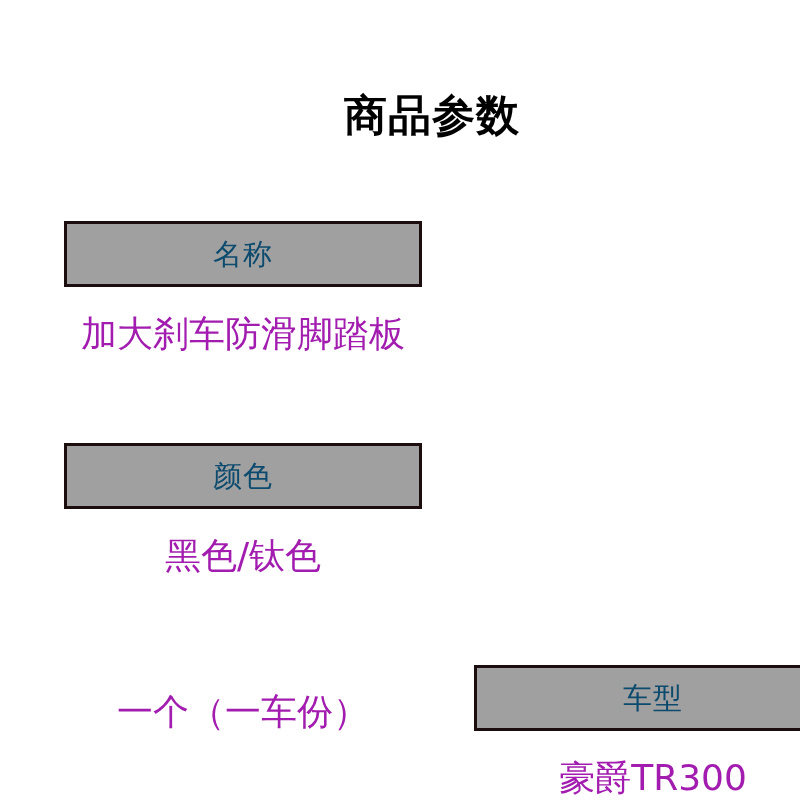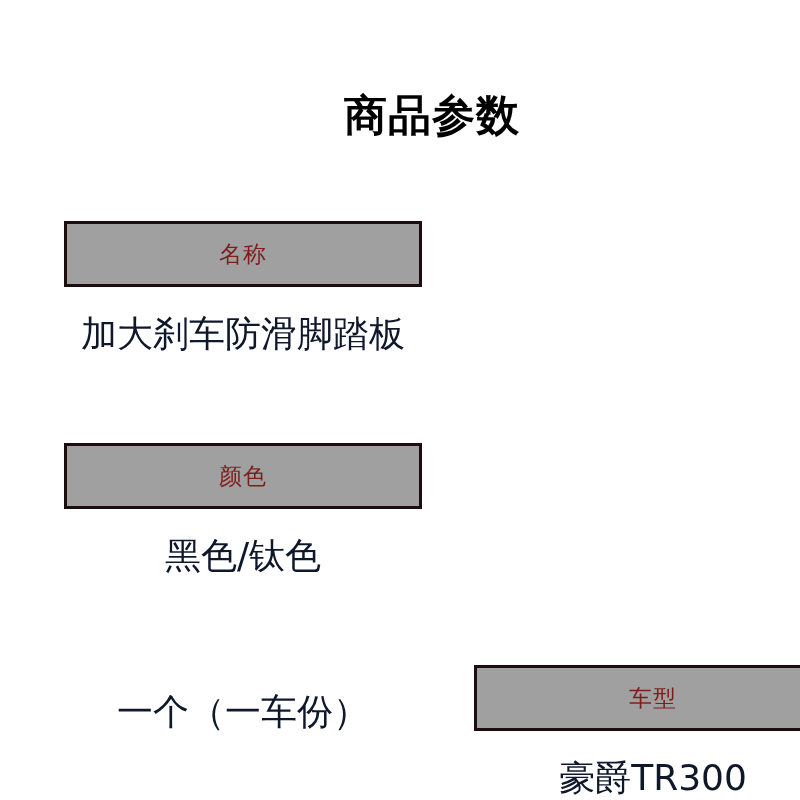--- a/index.html
+++ b/index.html
@@ -58,40 +58,40 @@
   .cell-header {
     height: 66px;
     background: #a0a0a0;
     border: 3px solid #1c0e0e;
     display: flex;
     align-items: center;
     justify-content: center;
   }
 
   .cell-header-text {
-    font-size: 23px;
+    font-size: 29px;
     font-weight: 500;
-    color: #7f1d1d;
+    color: #0c4a6e;
     line-height: 1;
     letter-spacing: 1px;
   }
 
   .cell-value {
     height: 93px;
     display: flex;
     align-items: center;
     justify-content: center;
     text-align: center;
     padding: 0 4px;
   }
 
   .cell-value-text {
     font-size: 36px;
     font-weight: 400;
-    color: #0f172a;
+    color: #a21caf;
     line-height: 1.15;
     letter-spacing: 0px;
     white-space: nowrap;
     text-align: right;
   }
 </style>
 </head>
 <body>
 
 <div id="page">

